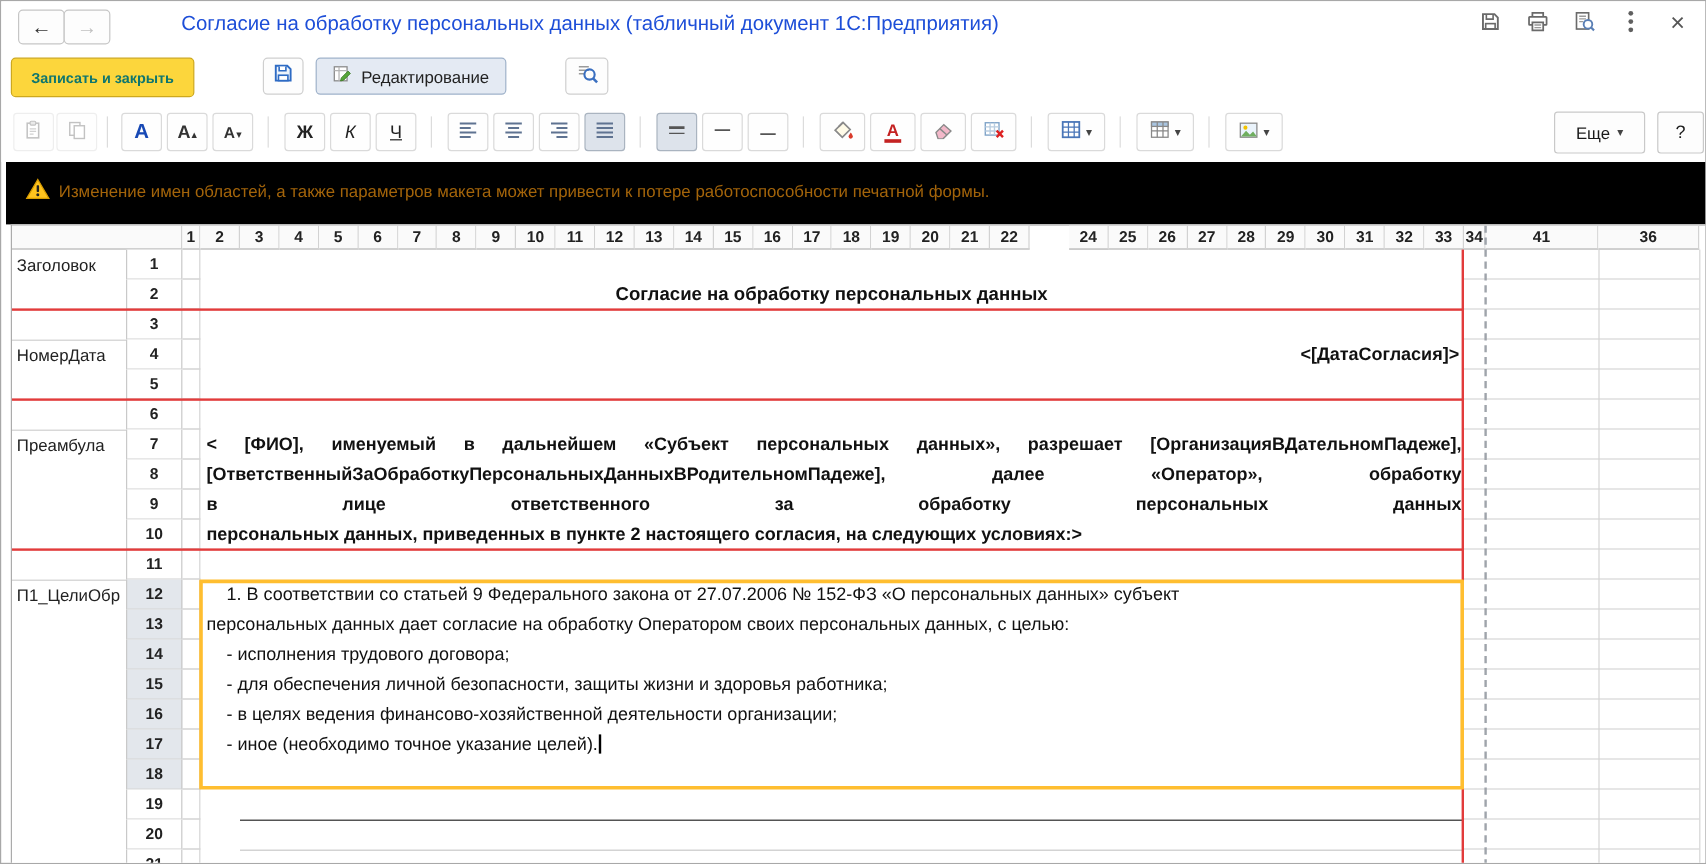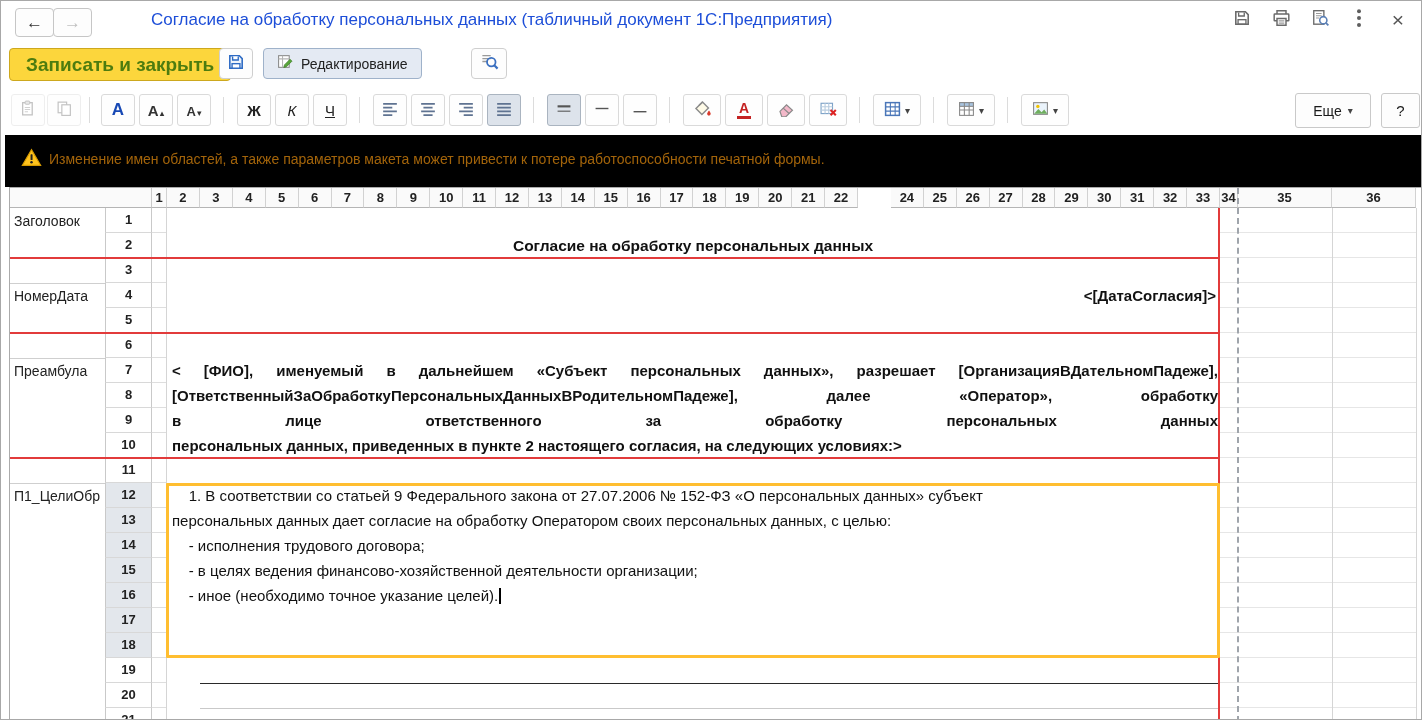--- a/index.html
+++ b/index.html
@@ -14,21 +14,21 @@
           font-size:17px;color:#333;cursor:pointer;}
   .navbtn.disabled{color:#c0c0c0;}
   .apptitle{position:absolute;left:150px;top:9px;font-size:17px;color:#1d4ed8;white-space:nowrap;}
   .winicons{position:absolute;right:12px;top:8px;display:flex;align-items:center;gap:17px;}
   .winicon{width:22px;height:22px;display:flex;align-items:center;justify-content:center;cursor:pointer;}
   .closeglyph{font-size:21px;color:#555;line-height:20px;}
 
   
   .cmdbar{position:absolute;left:0;top:40px;width:100%;height:44px;background:#fff;}
   .btn-primary{position:absolute;left:8px;top:7px;height:31px;padding:0 16px;background:#fcd63c;
-          border:1px solid #cda81e;border-radius:4px;font-weight:bold;font-size:19px;color:#4d7c0f;
+          border:1px solid #cda81e;border-radius:4px;font-weight:bold;font-size:12px;color:#0f766e;
           display:flex;align-items:center;cursor:pointer;}
   .cmdbtn{position:absolute;top:7px;height:31px;border:1px solid #cfcfcf;border-radius:4px;background:#fdfdfd;
           display:flex;align-items:center;justify-content:center;cursor:pointer;box-sizing:border-box;}
   .cmdbtn.toggled{background:#e4eaf3;border-color:#9fb2ca;}
   .cmdlabel{font-size:14px;color:#222;margin-left:7px;}
 
   
   .fmtbar{position:absolute;left:0;top:84px;width:100%;height:50px;background:#fff;}
   .fbtn{position:absolute;top:9px;height:32px;width:34px;border:1px solid #dadada;border-radius:3px;
         background:#fefefe;display:flex;align-items:center;justify-content:center;font-size:15px;color:#222;
@@ -385,20 +385,21 @@
       <div class="ln just">&lt; [ФИО], именуемый в дальнейшем «Субъект персональных данных», разрешает [ОрганизацияВДательномПадеже],</div>
       <div class="ln just">[ОтветственныйЗаОбработкуПерсональныхДанныхВРодительномПадеже], далее «Оператор», обработку</div>
       <div class="ln just">в лице ответственного за обработку персональных данных</div>
       <div class="ln">персональных данных, приведенных в пункте 2 настоящего согласия, на следующих условиях:&gt;</div>
     </div>
 
     <div class="p1">
       <div class="ln">    1. В соответствии со статьей 9 Федерального закона от 27.07.2006 № 152-ФЗ «О персональных данных» субъект</div>
       <div class="ln">персональных данных дает согласие на обработку Оператором своих персональных данных, с целью:</div>
       <div class="ln">    - исполнения трудового договора;</div>
+      <div class="ln">    - для обеспечения личной безопасности, защиты жизни и здоровья работника;</div>
       <div class="ln">    - в целях ведения финансово-хозяйственной деятельности организации;</div>
       <div class="ln"><span>    - иное (необходимо точное указание целей).</span><span class="caret"></span></div>
     </div>
 
     <div class="docline" style="top:495px"></div>
     <div class="docline gray" style="top:520px"></div>
 
     <div class="selrect"></div>
   <div class="colh" style="left: 142px; width: 15px;">1</div>
       <div class="colh" style="left: 157px; width: 32.906px;">2</div>
@@ -427,21 +428,21 @@
       <div class="colh" style="left: 913.838px; width: 32.906px;">25</div>
       <div class="colh" style="left: 946.744px; width: 32.906px;">26</div>
       <div class="colh" style="left: 979.65px; width: 32.906px;">27</div>
       <div class="colh" style="left: 1012.56px; width: 32.906px;">28</div>
       <div class="colh" style="left: 1045.46px; width: 32.906px;">29</div>
       <div class="colh" style="left: 1078.37px; width: 32.906px;">30</div>
       <div class="colh" style="left: 1111.27px; width: 32.906px;">31</div>
       <div class="colh" style="left: 1144.18px; width: 32.906px;">32</div>
       <div class="colh" style="left: 1177.09px; width: 32.906px;">33</div>
       <div class="colh" style="left: 1209.99px; width: 18px;">34</div>
-      <div class="colh" style="left: 1227.99px; width: 94px;">35</div>
+      <div class="colh" style="left: 1227.99px; width: 94px;">41</div>
       <div class="colh" style="left: 1321.99px; width: 84px;">36</div>
       <div class="rowh" style="top: 20px;">1</div>
       <div class="rowh" style="top: 45px;">2</div>
       <div class="rowh" style="top: 70px;">3</div>
       <div class="rowh" style="top: 95px;">4</div>
       <div class="rowh" style="top: 120px;">5</div>
       <div class="rowh" style="top: 145px;">6</div>
       <div class="rowh" style="top: 170px;">7</div>
       <div class="rowh" style="top: 195px;">8</div>
       <div class="rowh" style="top: 220px;">9</div>

